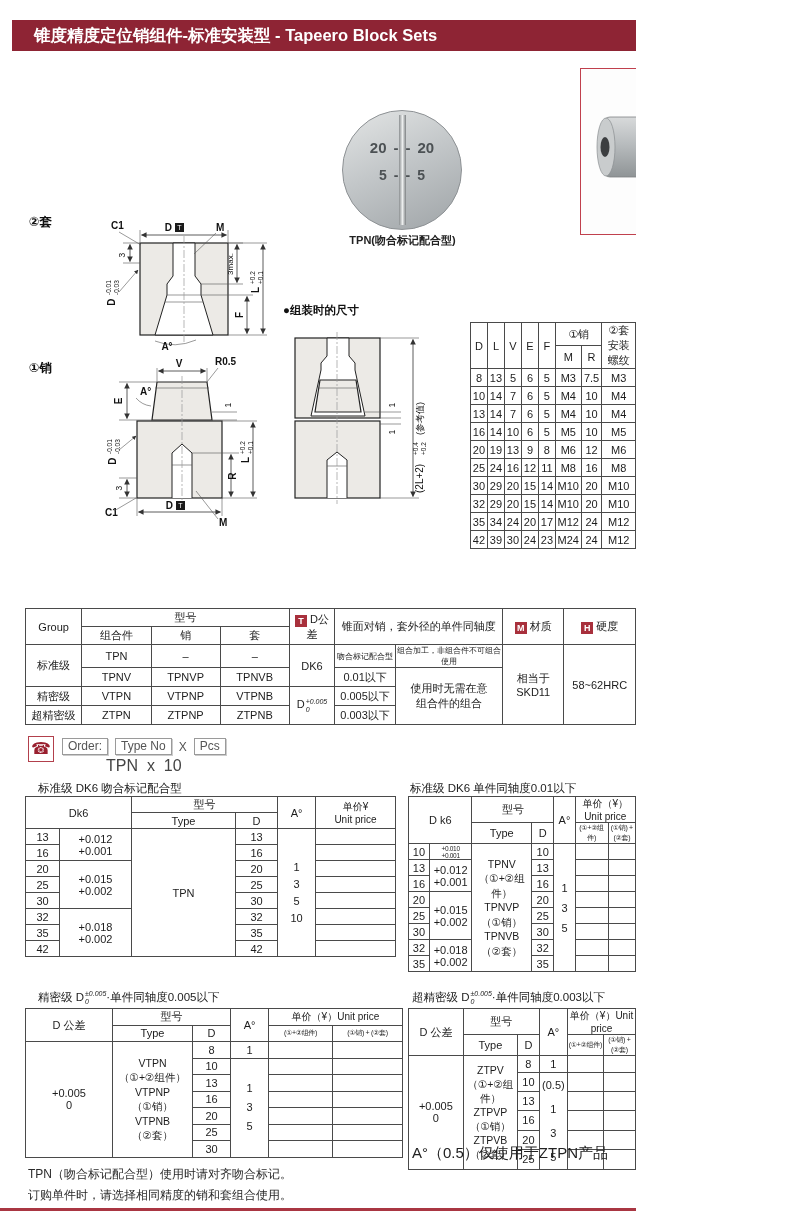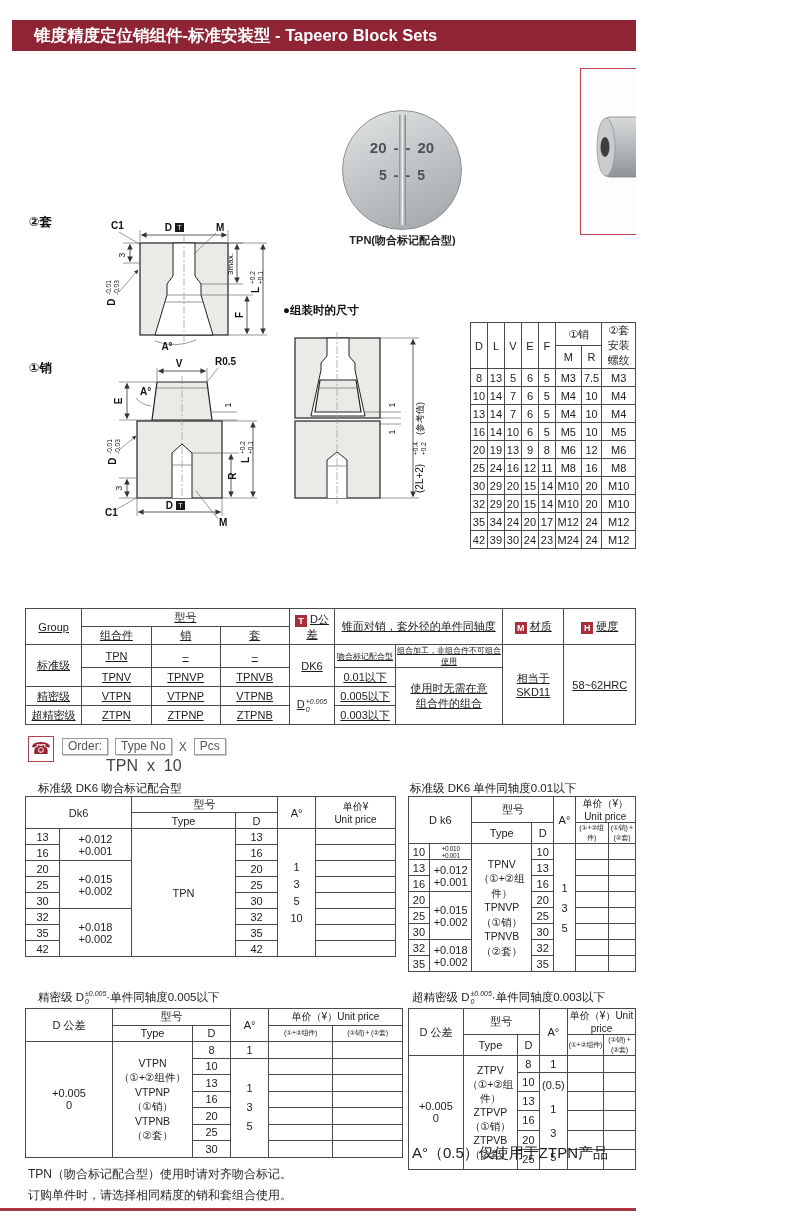--- a/index.html
+++ b/index.html
@@ -398,21 +398,21 @@
           <td>30</td>
           <td>24</td>
           <td>23</td>
           <td>M24</td>
           <td>24</td>
           <td>M12</td>
         </tr>
   </tbody>
     </table>
 
-  <table class="tbl" id="grpT" style="left:25px;top:608px;text-decoration:underline;">
+  <table class="tbl" id="grpT" style="left:25px;top:608px;">
     <colgroup>
         <col style="width:68px">
         <col style="width:88px">
         <col style="width:84px">
         <col style="width:84px">
         <col style="width:56px">
         <col style="width:76px">
         <col style="width:150px">
         <col style="width:74px">
         <col style="width:79px">

